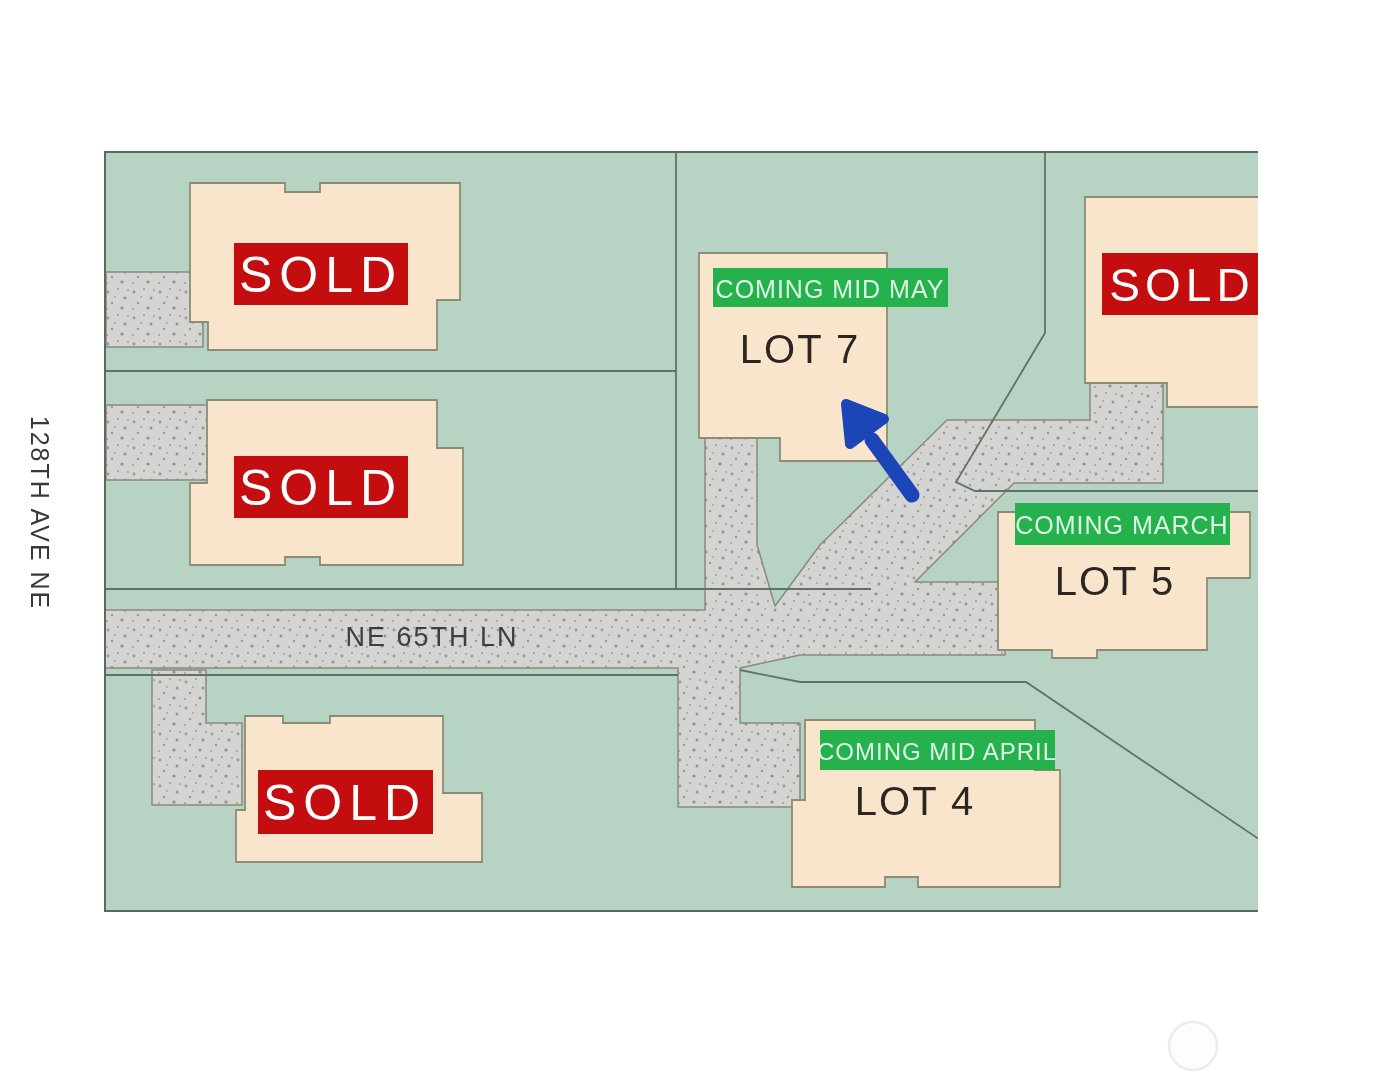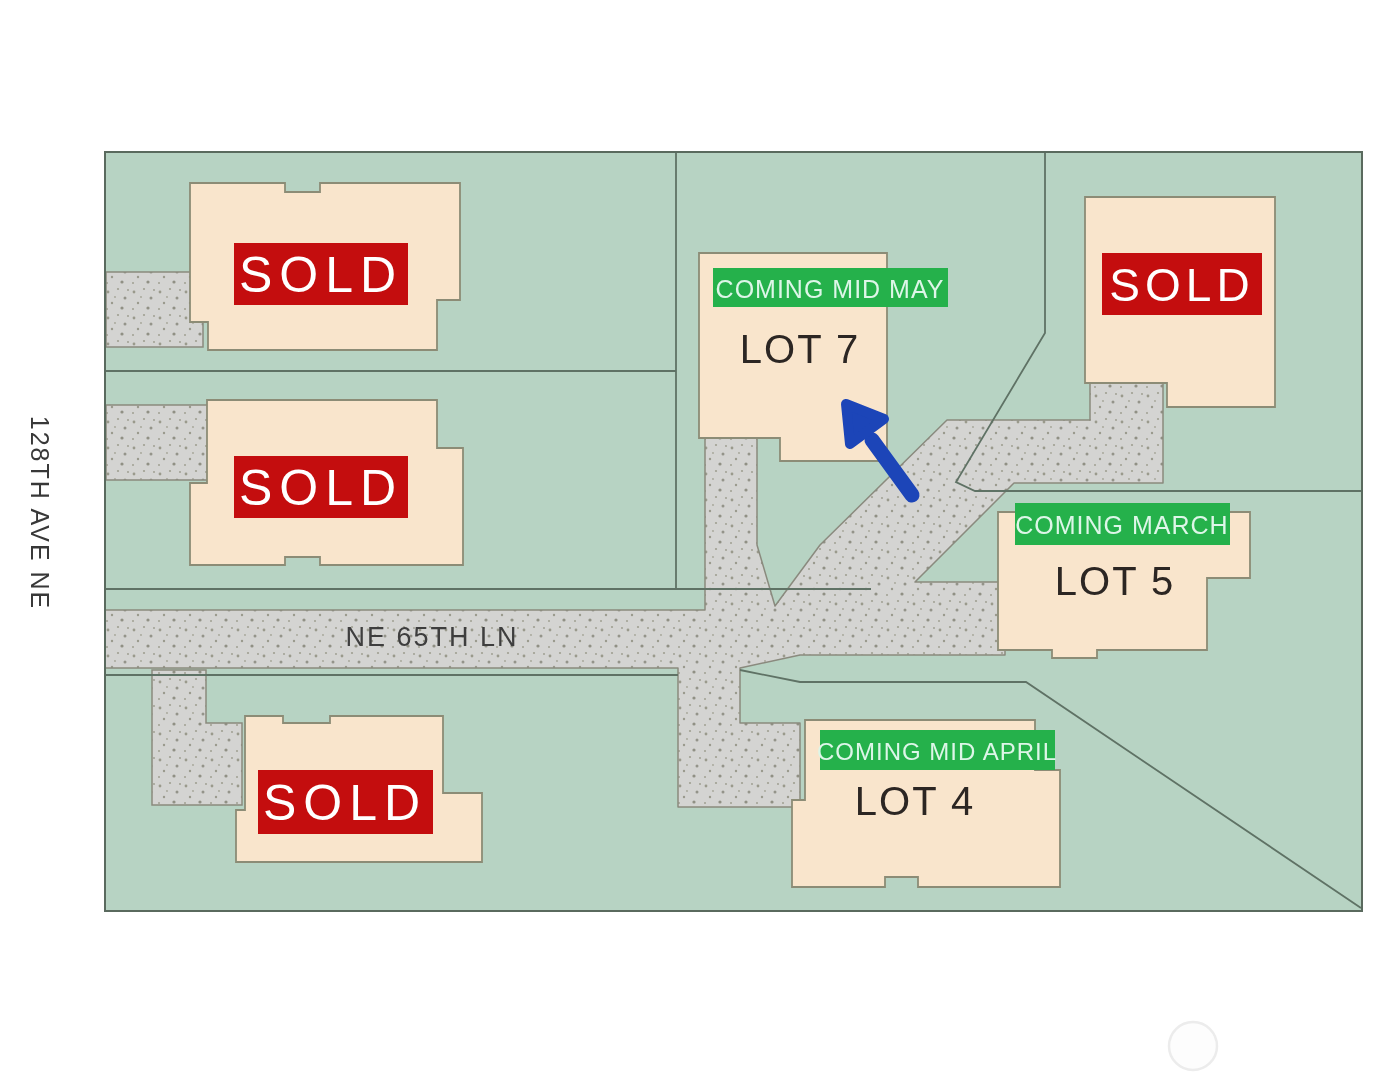--- a/index.html
+++ b/index.html
@@ -1,16 +1,16 @@
 <!DOCTYPE html>
 <html><head>
 <meta charset="utf-8">
 <style>
   html,body{margin:0;padding:0;background:#ffffff;}
-  .stage{position:relative;width:1400px;height:1081px;background:#ef4444;overflow:hidden;
+  .stage{position:relative;width:1258px;height:1081px;background:#ef4444;overflow:hidden;
          font-family:"Liberation Sans", sans-serif;}
   svg{display:block;}
   text{font-family:"Liberation Sans", sans-serif;}
   .sold-text{font-size:50px;letter-spacing:7px;fill:#ffffff;}
   .badge-text{font-size:25px;letter-spacing:1px;fill:#ddf6e8;}
   .lot-text{font-size:40px;letter-spacing:2px;fill:#2c2623;}
   .road-text{font-size:27px;letter-spacing:2px;fill:#3e3e3e;}
   .street-text{font-size:25px;letter-spacing:2px;fill:#383838;}
 </style>
 </head>

